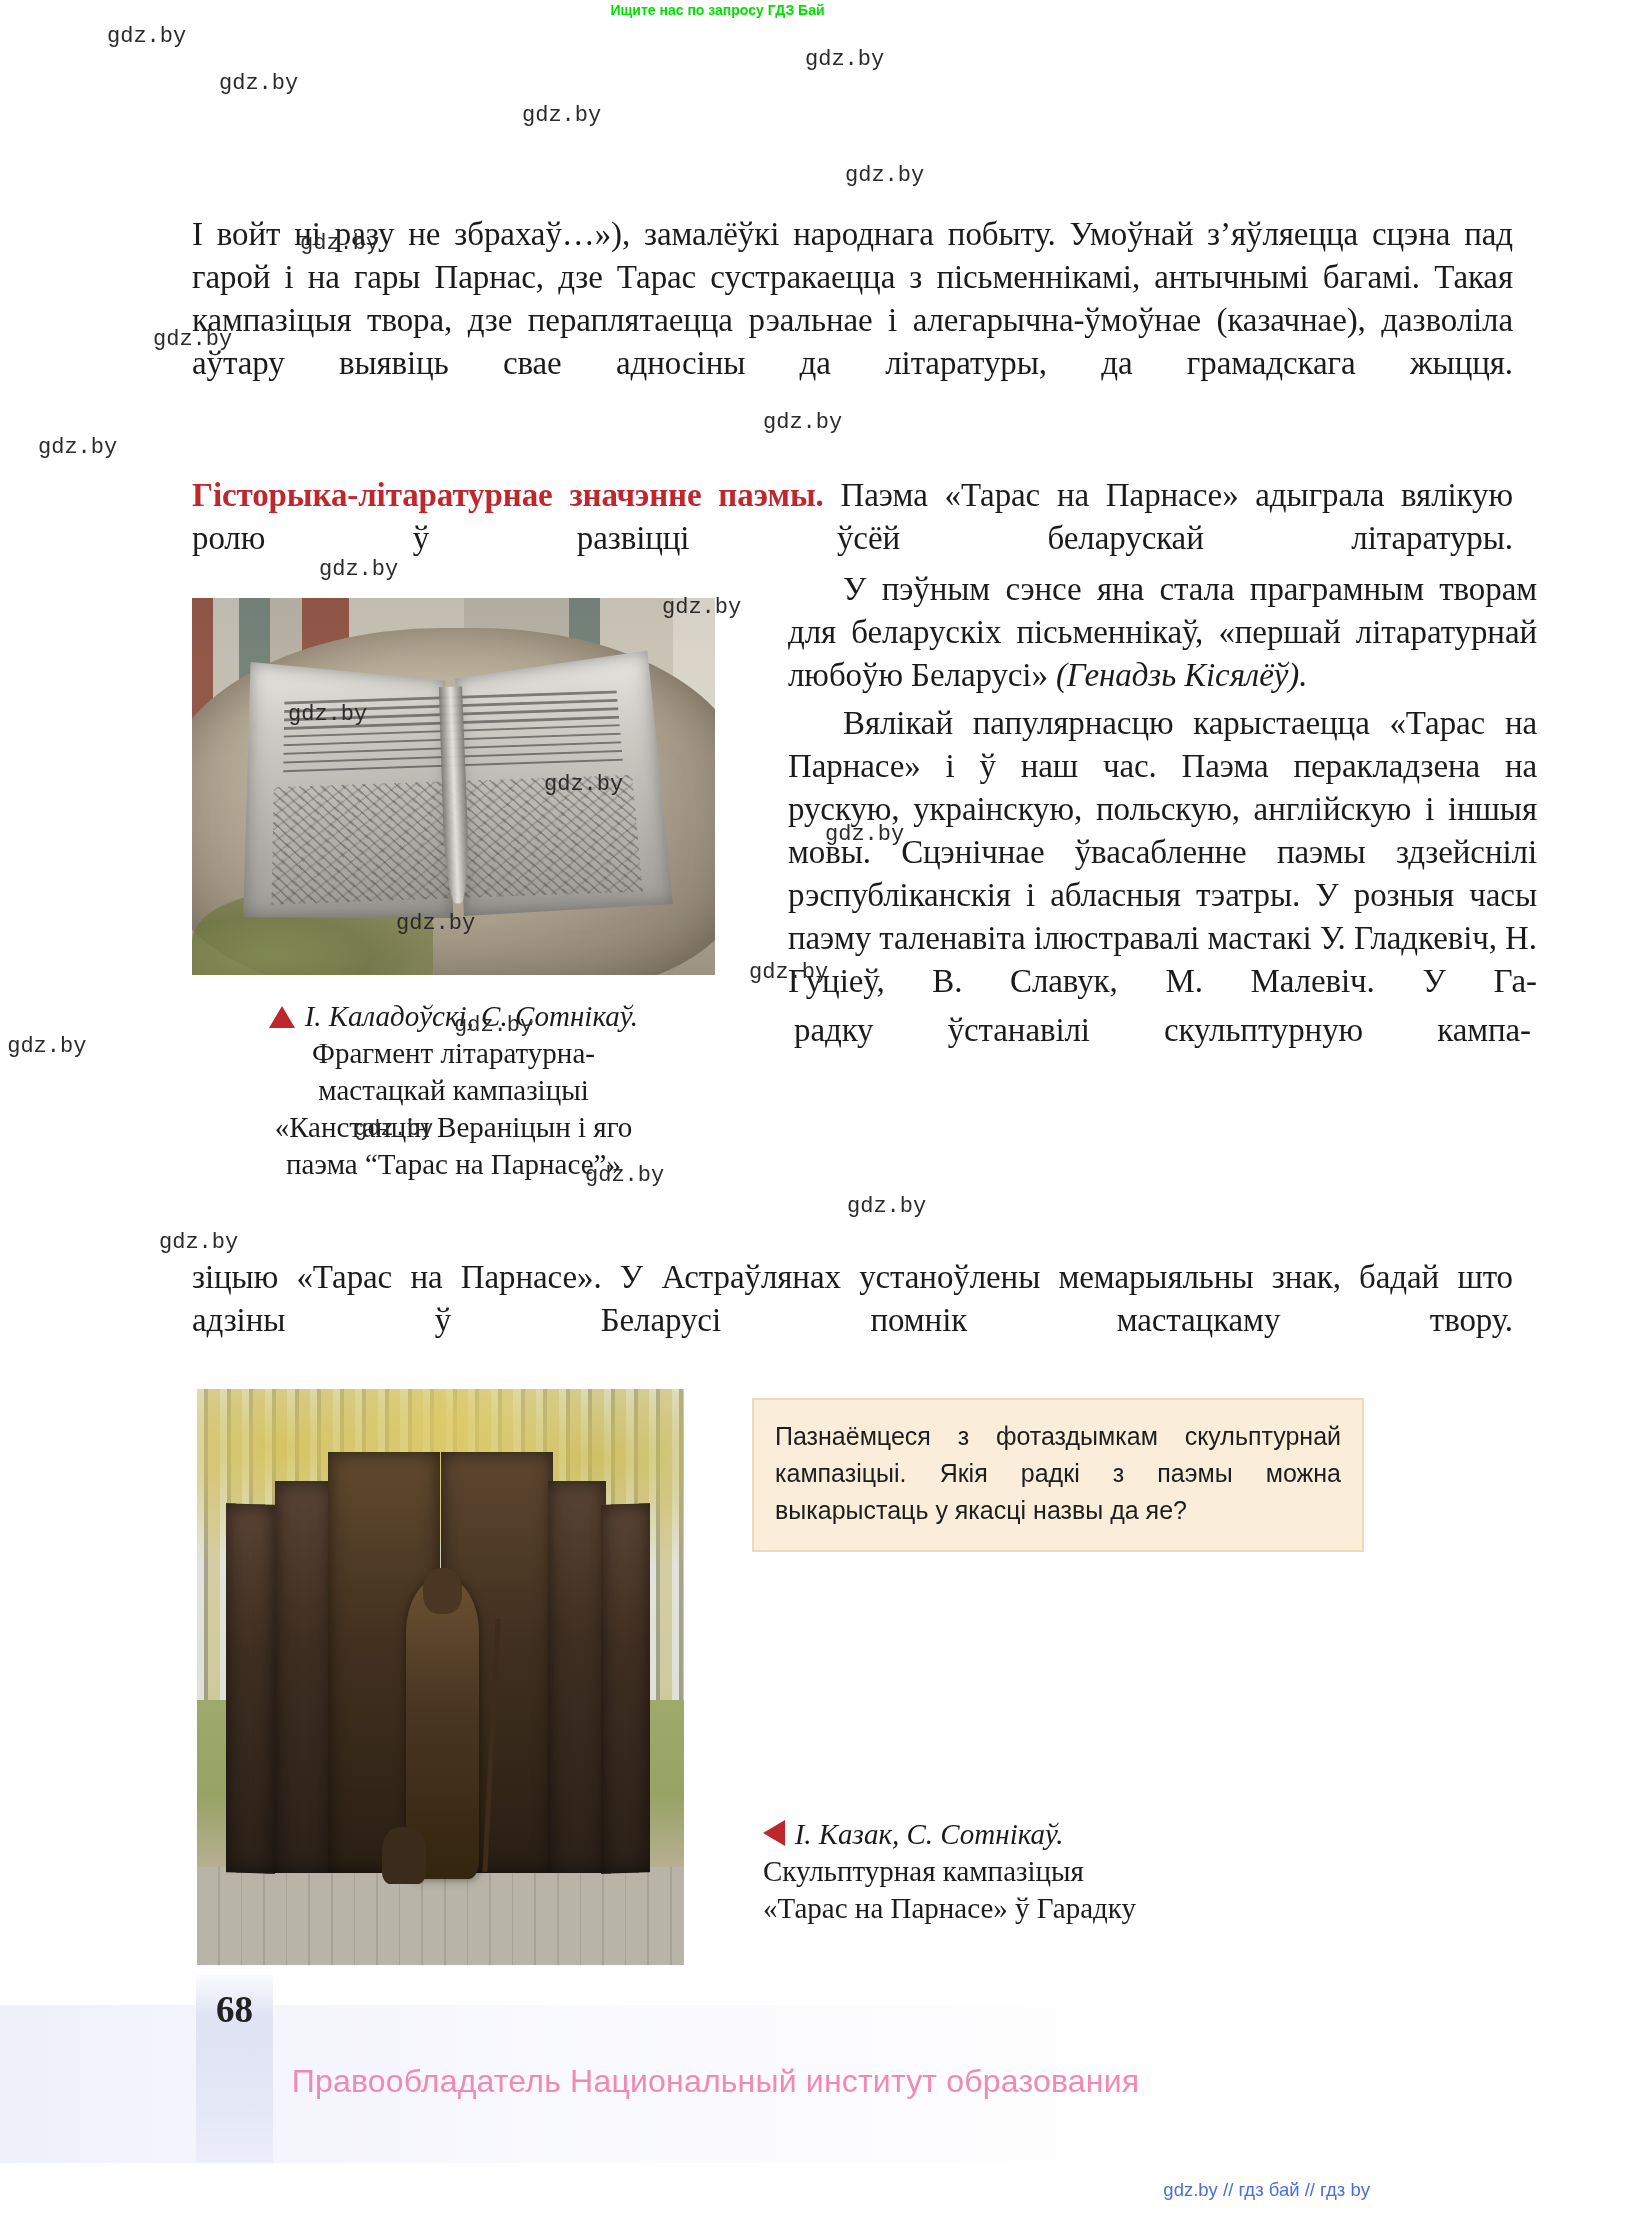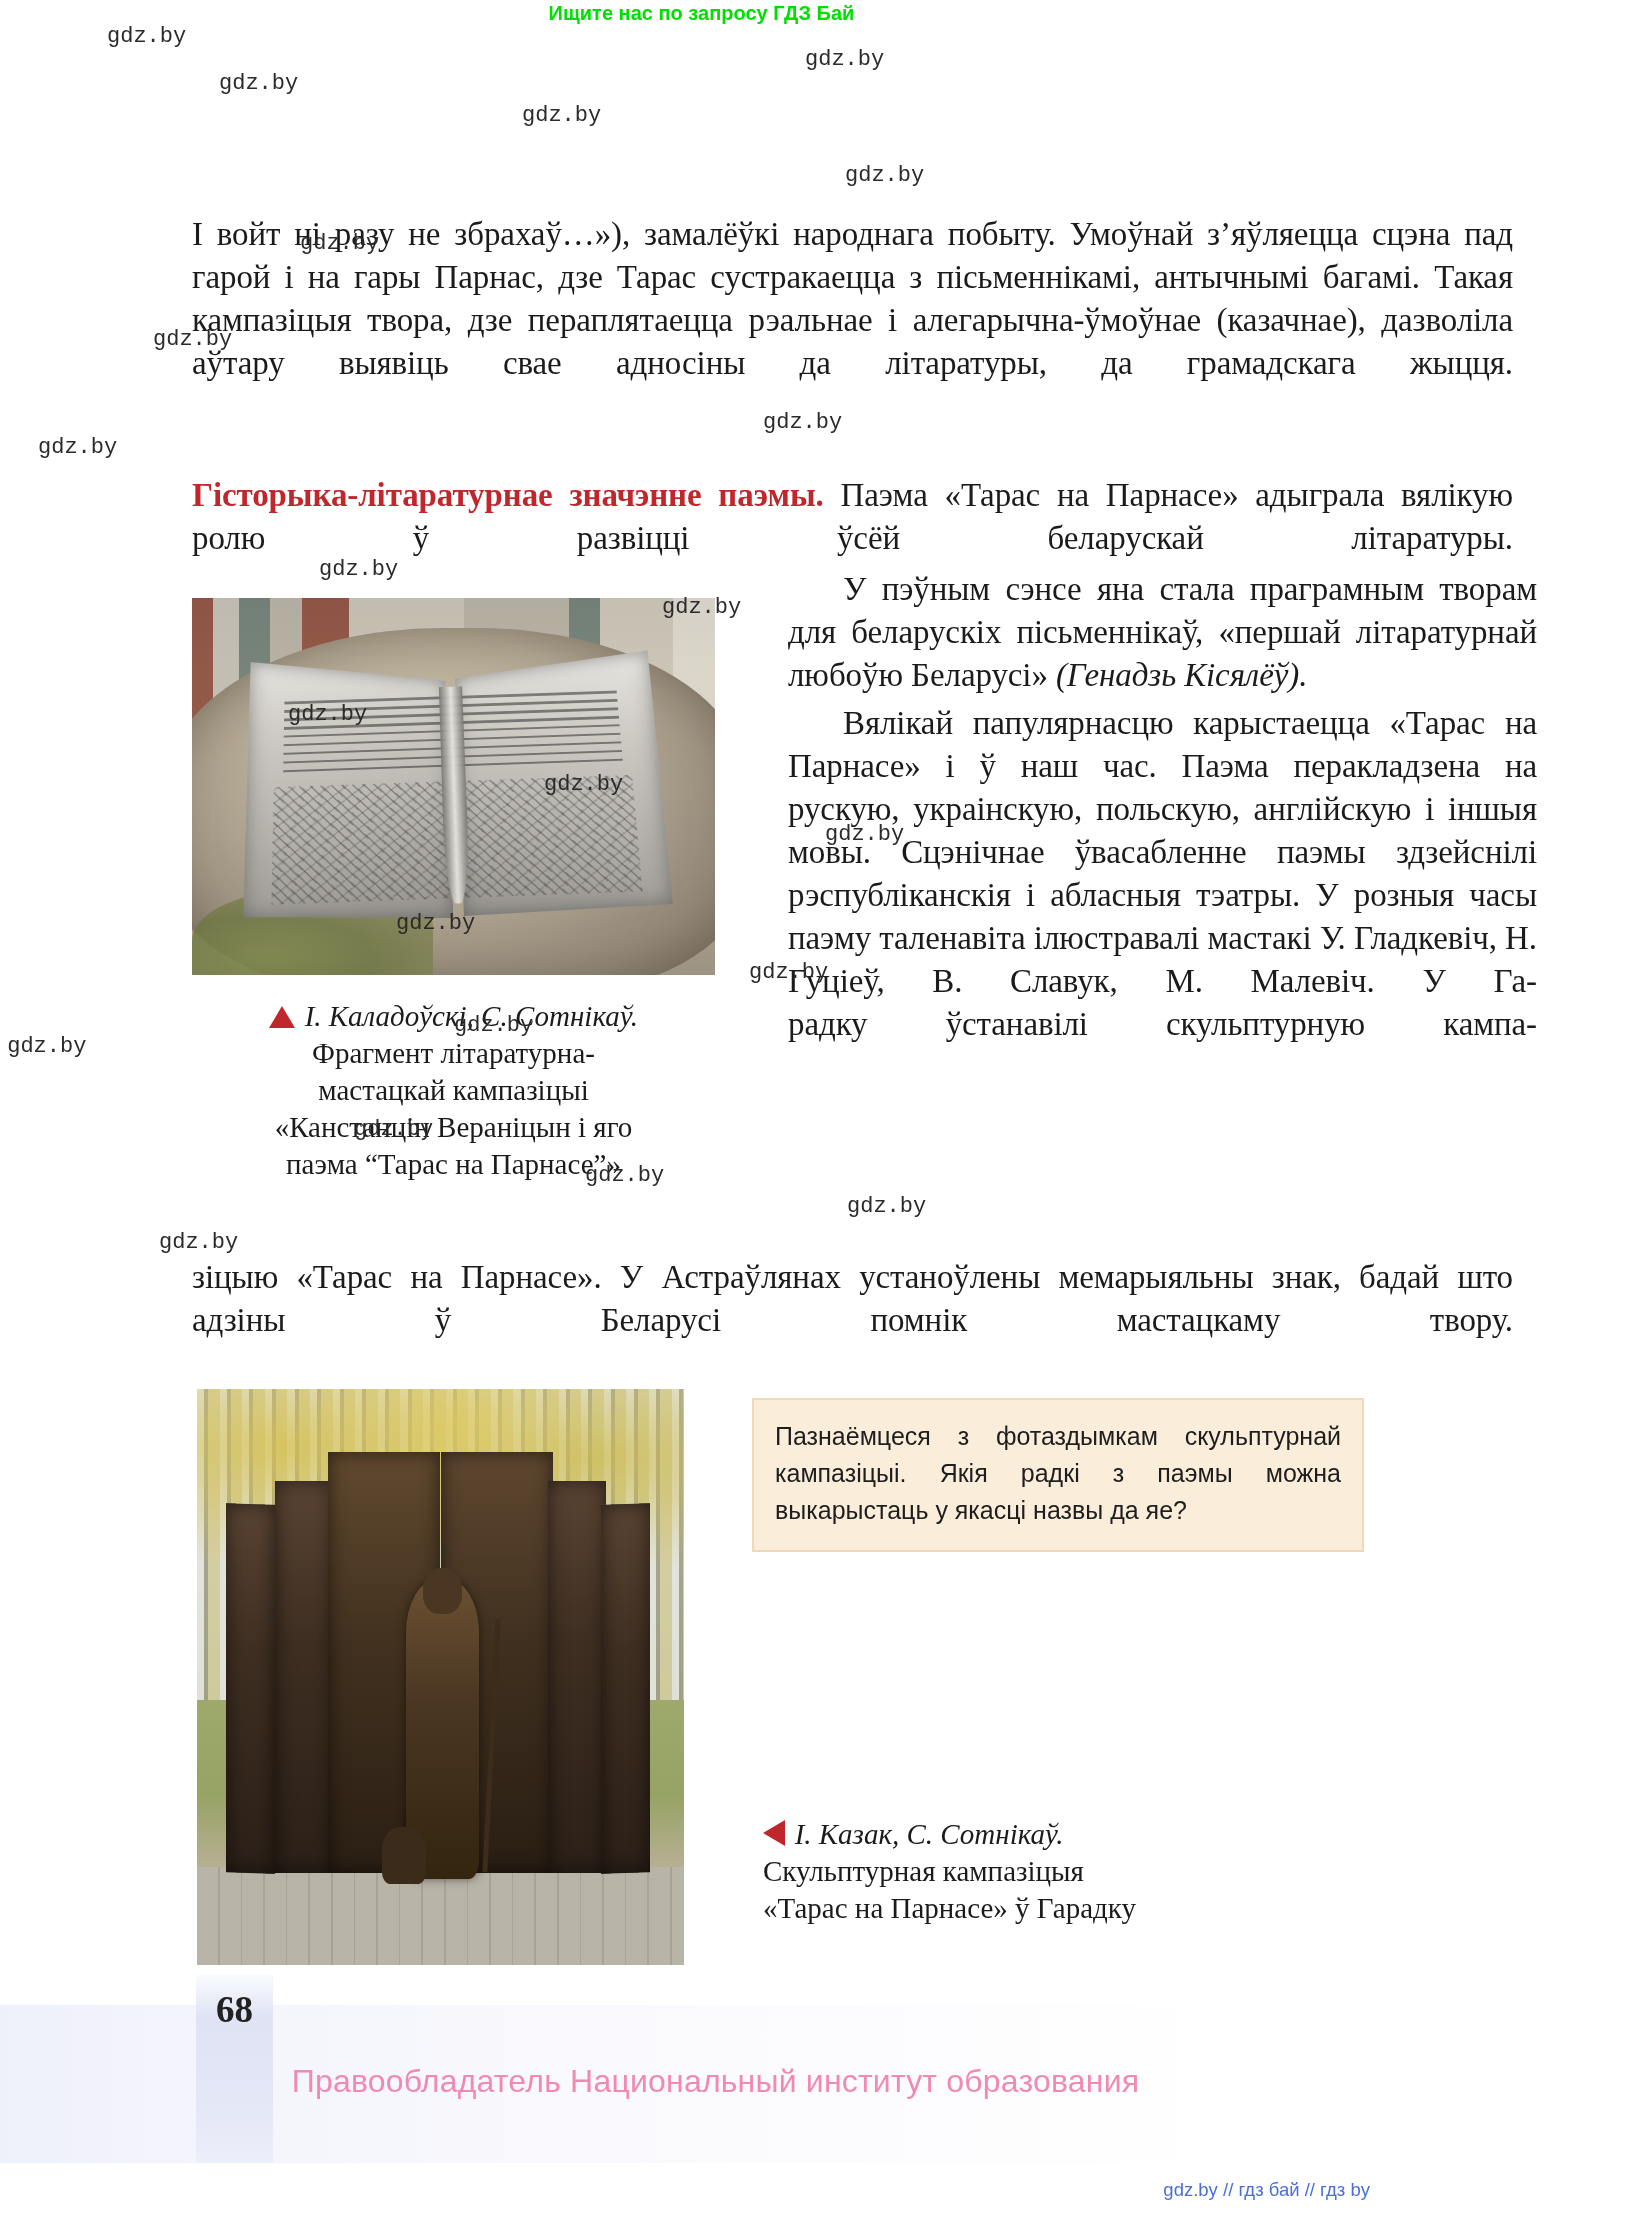--- a/index.html
+++ b/index.html
@@ -12,27 +12,27 @@
     height: 2216px;
     position: relative;
     font-family: "Liberation Serif", serif;
     overflow: hidden;
   }
 
   
   .promo-banner {
     position: absolute;
     top: 1.6px;
-    left: 0;
+    left: 16px;
     width: 1403px;
     text-align: center;
     color: #00e000;
     font-family: "Liberation Sans", sans-serif;
     font-weight: bold;
-    font-size: 20px;
+    font-size: 14px;
     letter-spacing: 0px;
   }
 
   
   .page {
     position: absolute;
     left: 0;
     top: 0;
     width: 1645px;
     height: 2216px;
@@ -387,21 +387,21 @@
       <span>Фрагмент літаратурна-</span><br>
       <span>мастацкай кампазіцыі</span><br>
       <span>«Канстанцін Вераніцын і яго</span><br>
       <span>паэма “Тарас на Парнасе”»</span>
     </div>
   </div>
 
   <div class="col-right">
     <p class="para indent" style="text-align-last:left;"><span>У пэўным сэнсе яна стала праграмным творам для беларускіх пісьменнікаў, «першай літаратурнай любоўю Беларусі» </span><span style="font-style:italic;">(Генадзь Кісялёў).</span></p>
     <p class="para indent" style="margin-top:4.8px;text-align-last:justify;">Вялікай папулярнасцю карыстаецца «Тарас на Парнасе» і ў наш час. Паэма перакладзена на рускую, украінскую, польскую, англійскую і іншыя мовы. Сцэнічнае ўвасабленне паэмы здзейснілі рэспубліканскія і абласныя тэатры. У розныя часы паэму таленавіта ілюстравалі мастакі У. Гладкевіч, Н. Гуціеў, В. Славук, М. Малевіч. У Га-</p>
-    <p class="para" style="margin:0;text-align-last:justify;">радку ўстанавілі скульптурную кампа-</p>
+    <p class="para" style="margin:6px;text-align-last:justify;">радку ўстанавілі скульптурную кампа-</p>
   </div>
 
   <div class="after-figure">
     <p class="para last-free" style="text-align-last:justify;">зіцыю «Тарас на Парнасе». У Астраўлянах устаноўлены мемарыяльны знак, бадай што адзіны ў Беларусі помнік мастацкаму твору.</p>
   </div>
 
   <div class="fig-bottom">
     <div class="photo-sculpt">
       <div class="trees"></div>
       <div class="foliage"></div>

